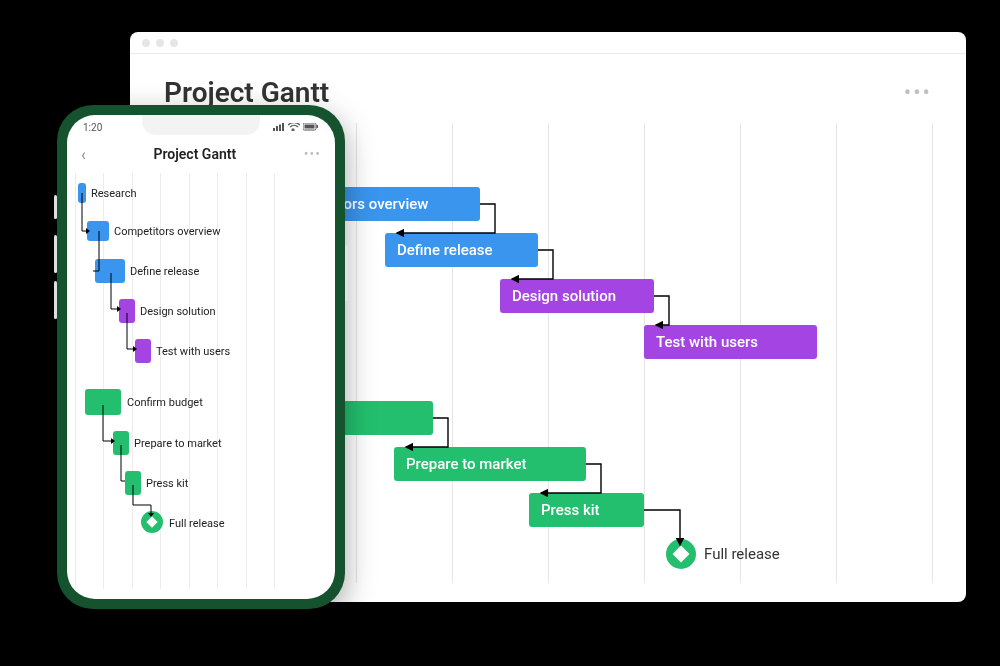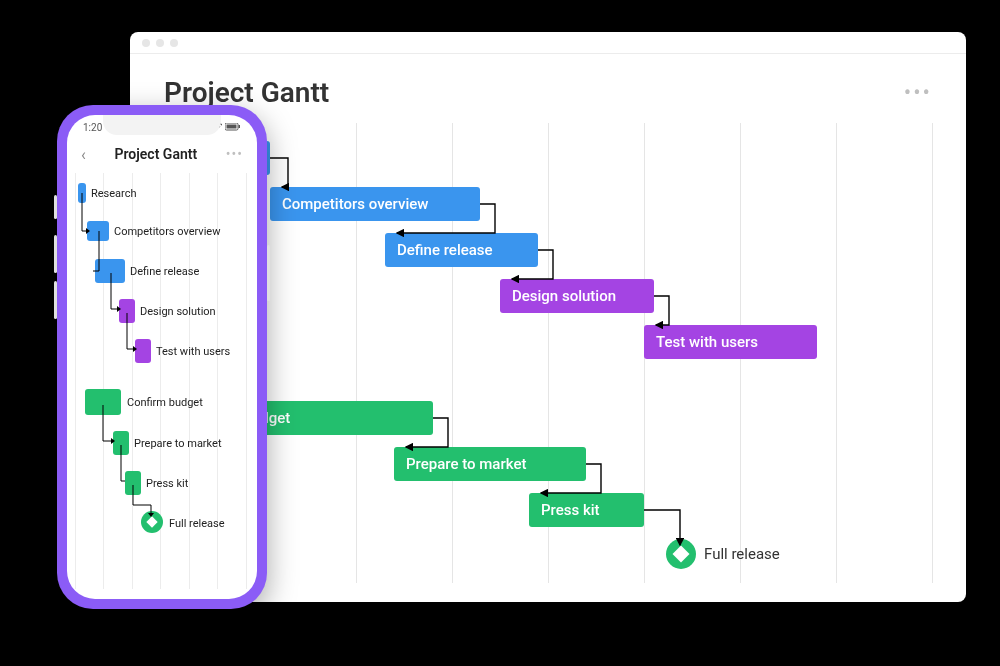--- a/index.html
+++ b/index.html
@@ -102,23 +102,23 @@
     position: absolute;
     pointer-events: none;
   }
   .d-connector svg { overflow: visible; display:block; }
 
   
   .phone {
     position: absolute;
     left: 57px;
     top: 105px;
-    width: 210px;
+    width: 288px;
     height: 504px;
-    background: #8b5cf6;
+    background: #14532d;
     border-radius: 36px;
     padding: 10px;
     box-shadow: 0 10px 30px rgba(0,0,0,0.35);
   }
   .phone-side-btn {
     position:absolute; background:#e0e0e0; border-radius:2px;
   }
   .phone-screen {
     width: 100%; height: 100%;
     background: #fff;

